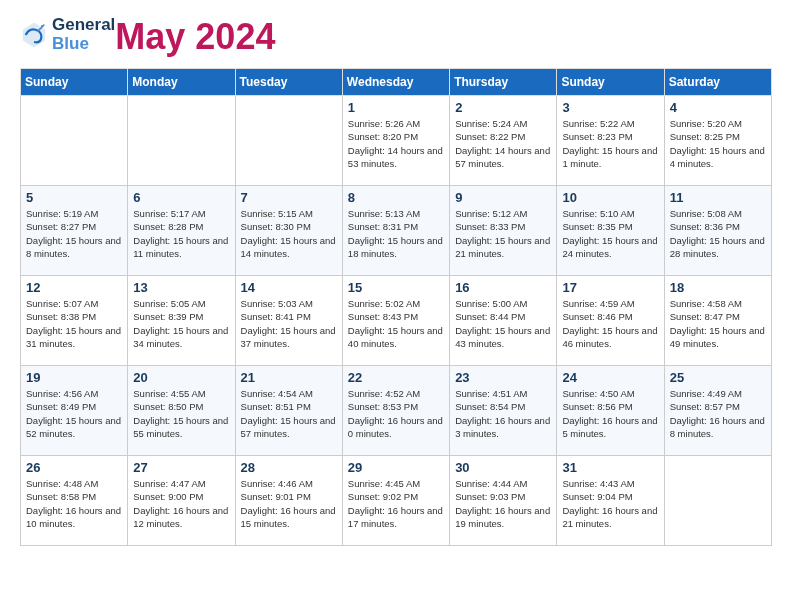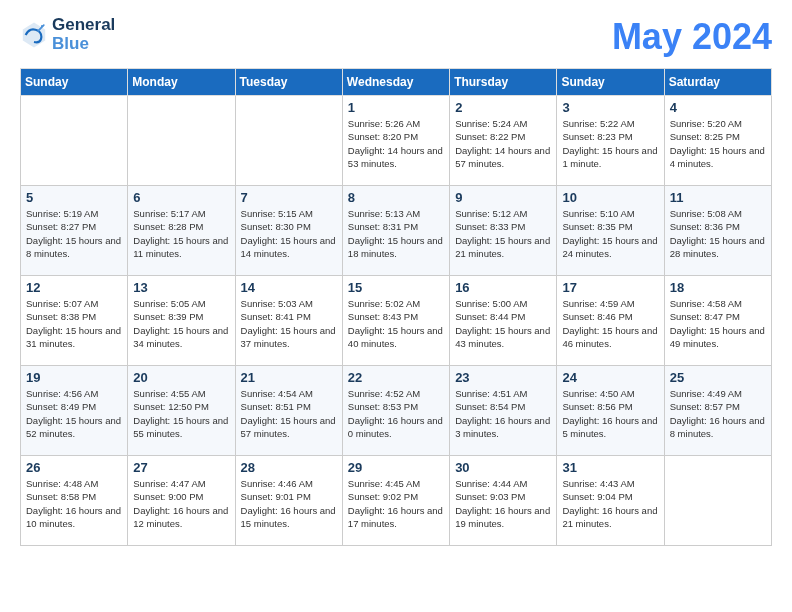--- a/index.html
+++ b/index.html
@@ -8,40 +8,39 @@
       background: #fff;
       width: 792px;
       min-height: 612px;
     }
     .page {
       width: 792px;
       padding: 16px 20px;
     }
     .header {
       display: flex;
-      justify-content: space-between;
       align-items: flex-start;
       margin-bottom: 10px;
     }
     .logo {
       display: flex;
       align-items: center;
       gap: 4px;
     }
     .logo-icon {
       width: 28px;
       height: 28px;
     }
     .title-block {
       text-align: right;
     }
     .month-title {
       font-size: 36px;
       font-weight: bold;
-      color: #3b82f6;
+      color: #be185d;
     }
     .location {
       font-size: 14px;
       color: #1a3a5c;
     }
     table {
       width: 100%;
       border-collapse: collapse;
       table-layout: fixed;
       padding-left: 48px;
@@ -256,21 +255,21 @@
           <td>
             <span class="day-num">19</span>
             <div class="day-info">Sunrise: 4:56 AM
 Sunset: 8:49 PM
 Daylight: 15 hours
 and 52 minutes.</div>
           </td>
           <td>
             <span class="day-num">20</span>
             <div class="day-info">Sunrise: 4:55 AM
-Sunset: 12:50 PM
+Sunset: 8:50 PM
 Daylight: 15 hours
 and 55 minutes.</div>
           </td>
           <td>
             <span class="day-num">21</span>
             <div class="day-info">Sunrise: 4:54 AM
 Sunset: 8:51 PM
 Daylight: 15 hours
 and 57 minutes.</div>
           </td>

